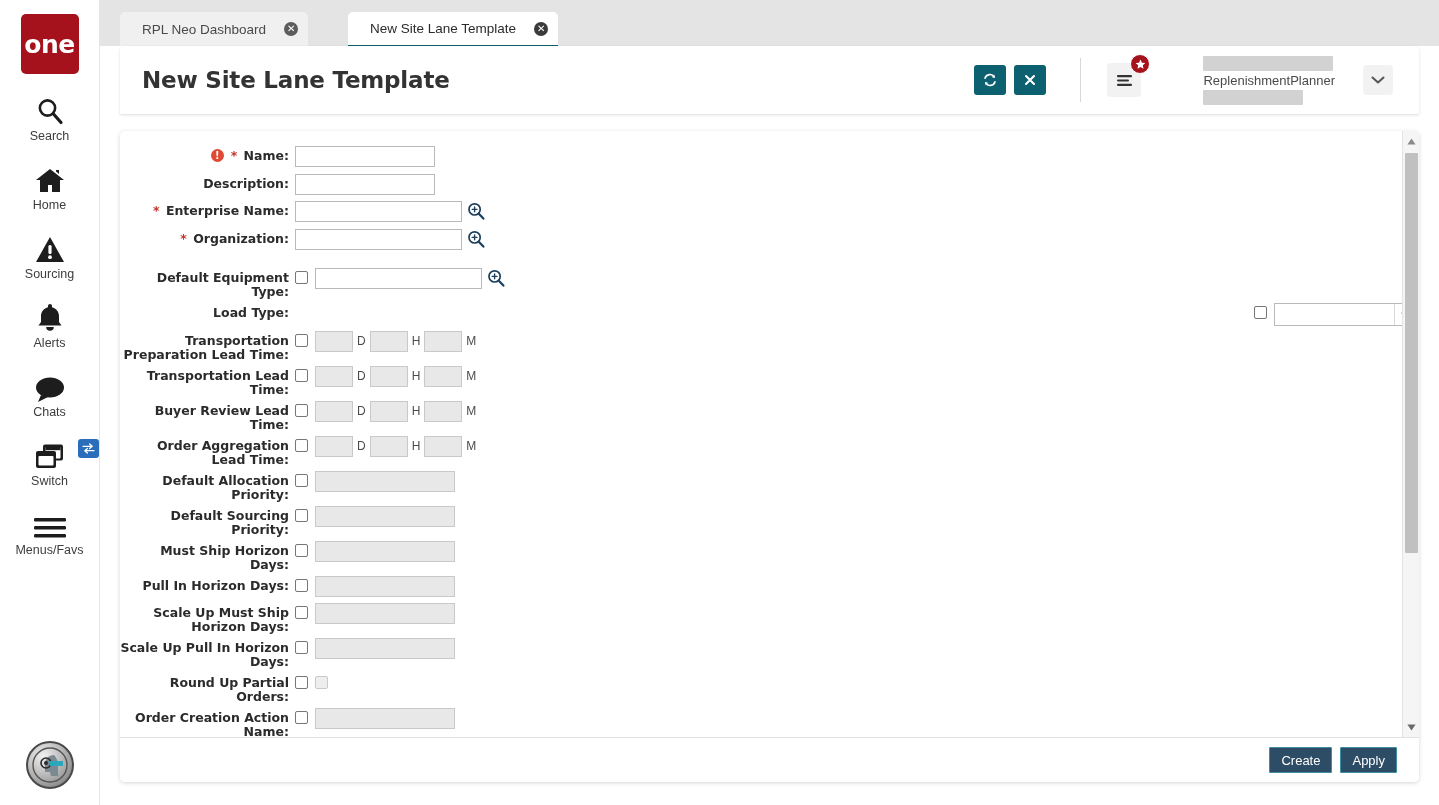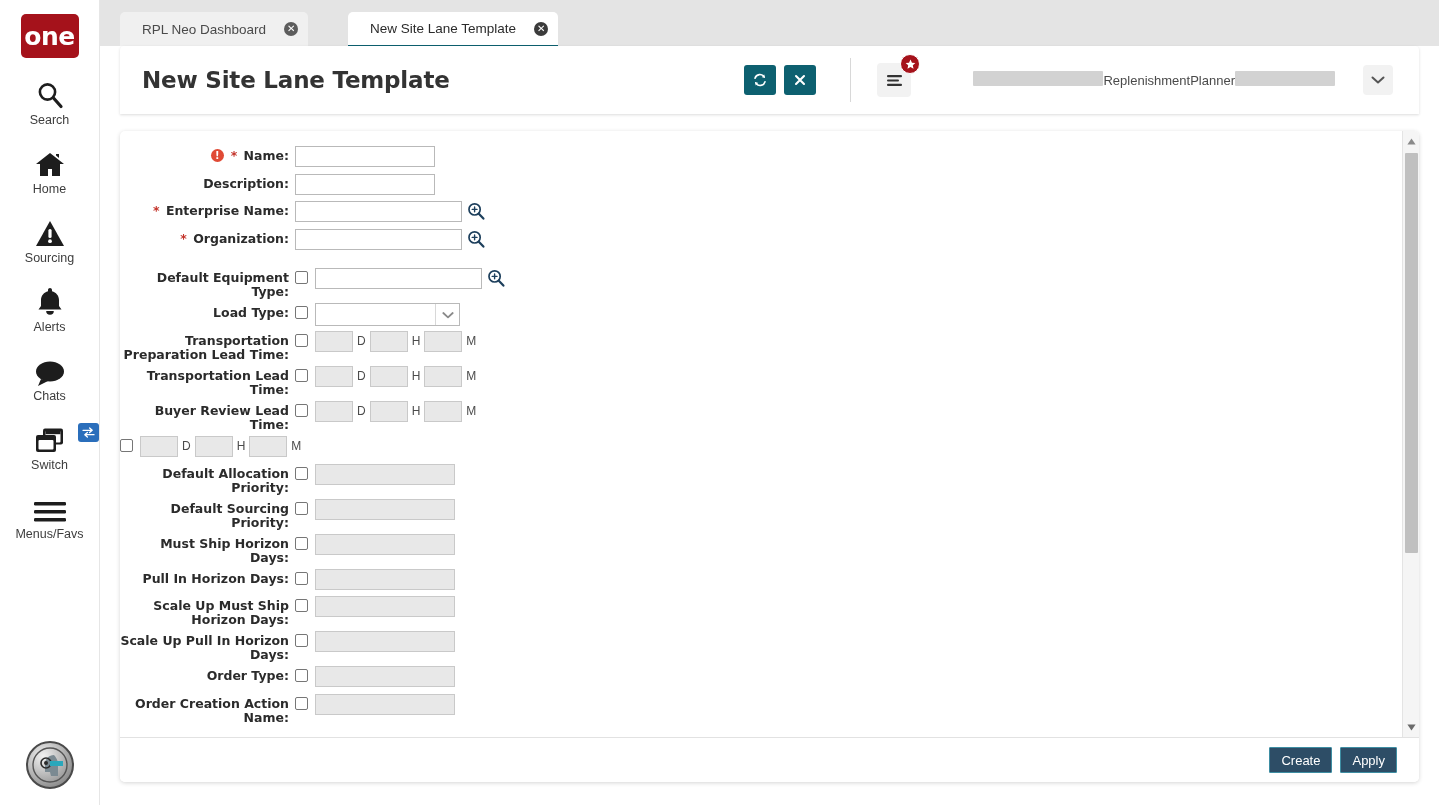--- a/index.html
+++ b/index.html
@@ -12,21 +12,21 @@
   }
   #app { position: relative; width: 1439px; height: 805px; background: #ffffff; }
 
   
   #rail {
     position: absolute; left: 0; top: 0; width: 100px; height: 805px;
     background: #ffffff; border-right: 1px solid #e6e6e6;
     display: flex; flex-direction: column; align-items: center;
   }
   #logo {
-    width: 58px; height: 44px; margin-top: 14px;
+    width: 58px; height: 60px; margin-top: 14px;
     background: #a5121b; border-radius: 5px;
     display: flex; align-items: center; justify-content: center;
     color: #fff; font-size: 25px; font-weight: 700; letter-spacing: -0.5px;
     font-family: "DejaVu Sans", sans-serif;
   }
   .rail-item {
     width: 88px; margin-top: 20px;
     display: flex; flex-direction: column; align-items: center;
     cursor: pointer; position: relative;
   }
@@ -92,21 +92,21 @@
     background: #f2f2f2; display: flex; align-items: center; justify-content: center;
     cursor: pointer;
   }
   #menu-badge {
     position: absolute; right: -9px; top: -9px;
     width: 20px; height: 20px; border-radius: 50%; background: #a5121b;
     border: 1.5px solid #ffffff;
     display: flex; align-items: center; justify-content: center;
     color: #fff; font-size: 11px; line-height: 1;
   }
-  #user-box { margin-left: 62px; display: flex; flex-direction: row; align-items: flex-start; }
+  #user-box { margin-left: 62px; display: flex; flex-direction: column; align-items: flex-start; }
   .redact { background: #d2d2d2; height: 15px; border-radius: 1px; }
   #user-name { font-size: 13px; color: #4a4a4a; padding: 2px 0; }
   #user-caret {
     width: 30px; height: 30px; border-radius: 4px; background: #f2f2f2;
     display: flex; align-items: center; justify-content: center;
     margin-left: 28px; margin-right: 26px; cursor: pointer; color: #555;
   }
 
   
   #card {
@@ -400,21 +400,21 @@
             <div class="ctrl-cell">
               <div class="cb"></div>
               <input class="txt" type="text" style="width: 167px;">
               <span class="mag"><svg xmlns="http://www.w3.org/2000/svg" width="18" height="18" viewBox="0 0 18 18">
                   <circle cx="7.6" cy="7.4" r="5.6" fill="none" stroke="#1d3f5c" stroke-width="1.7"></circle>
                   <path d="M5.2 7.4h4.8M7.6 5v4.8" stroke="#1d3f5c" stroke-width="1.4" stroke-linecap="round"></path>
                   <path d="M11.8 11.7l4.6 4.9" stroke="#1d3f5c" stroke-width="2.2" stroke-linecap="round"></path>
                 </svg></span>
             </div>
           </div>
-          <div class="row" style="min-height: 24.5px; margin-bottom: 3px;">
+          <div class="row" style="min-height: 24.5px; margin-bottom: 3px; justify-content: space-between;">
             <div class="lbl-cell">
               <span><span>Load Type</span>:</span>
             </div>
             <div class="ctrl-cell">
               <div class="cb"></div>
               <div style="display: flex; align-items: center; border: 1px solid rgb(185, 185, 185); background: rgb(255, 255, 255); height: 23px; width: 145px;">
                 <div style="flex: 1 1 0%; font-size: 12px; padding-left: 4px; color: rgb(34, 34, 34);"></div>
                 <div style="width: 24px; height: 21px; border-left: 1px solid rgb(216, 216, 216); display: flex; align-items: center; justify-content: center; background: rgb(255, 255, 255);">
                   <svg xmlns="http://www.w3.org/2000/svg" width="12" height="8" viewBox="0 0 12 8">
                     <path d="M1.3 2L6 6.3 10.7 2" fill="none" stroke="#8a8a8a" stroke-width="1.8" stroke-linecap="round" stroke-linejoin="round"></path>
@@ -465,20 +465,23 @@
                 <input class="txt dis" type="text" readonly="" style="">
                 <span>D</span>
                 <input class="txt dis" type="text" readonly="" style="">
                 <span>H</span>
                 <input class="txt dis" type="text" readonly="" style="">
                 <span>M</span>
               </div>
             </div>
           </div>
           <div class="row" style="min-height: 25px; margin-bottom: 3px;">
+            <div class="lbl-cell">
+              <span><span>Order Aggregation Lead Time</span>:</span>
+            </div>
             <div class="ctrl-cell">
               <div class="cb"></div>
               <div class="dur">
                 <input class="txt dis" type="text" readonly="" style="">
                 <span>D</span>
                 <input class="txt dis" type="text" readonly="" style="">
                 <span>H</span>
                 <input class="txt dis" type="text" readonly="" style="">
                 <span>M</span>
               </div>
@@ -533,25 +536,25 @@
             <div class="lbl-cell">
               <span><span>Scale Up Pull In Horizon Days</span>:</span>
             </div>
             <div class="ctrl-cell">
               <div class="cb"></div>
               <input class="txt dis" type="text" readonly="" style="width: 140px;">
             </div>
           </div>
           <div class="row" style="min-height: 24.5px; margin-bottom: 3px;">
             <div class="lbl-cell">
-              <span><span>Order Type</span>:</span>
-            </div>
-            <div class="ctrl-cell">
-              <div class="cb"></div>
-              <input class="txt dis" type="text" readonly="" style="width: 140px;">
+              <span><span>Round Up Partial Orders</span>:</span>
+            </div>
+            <div class="ctrl-cell">
+              <div class="cb"></div>
+              <div class="small-cb"></div>
             </div>
           </div>
           <div class="row" style="min-height: 24.5px; margin-bottom: 3px;">
             <div class="lbl-cell">
               <span><span>Order Creation Action Name</span>:</span>
             </div>
             <div class="ctrl-cell">
               <div class="cb"></div>
               <input class="txt dis" type="text" readonly="" style="width: 140px;">
             </div>

